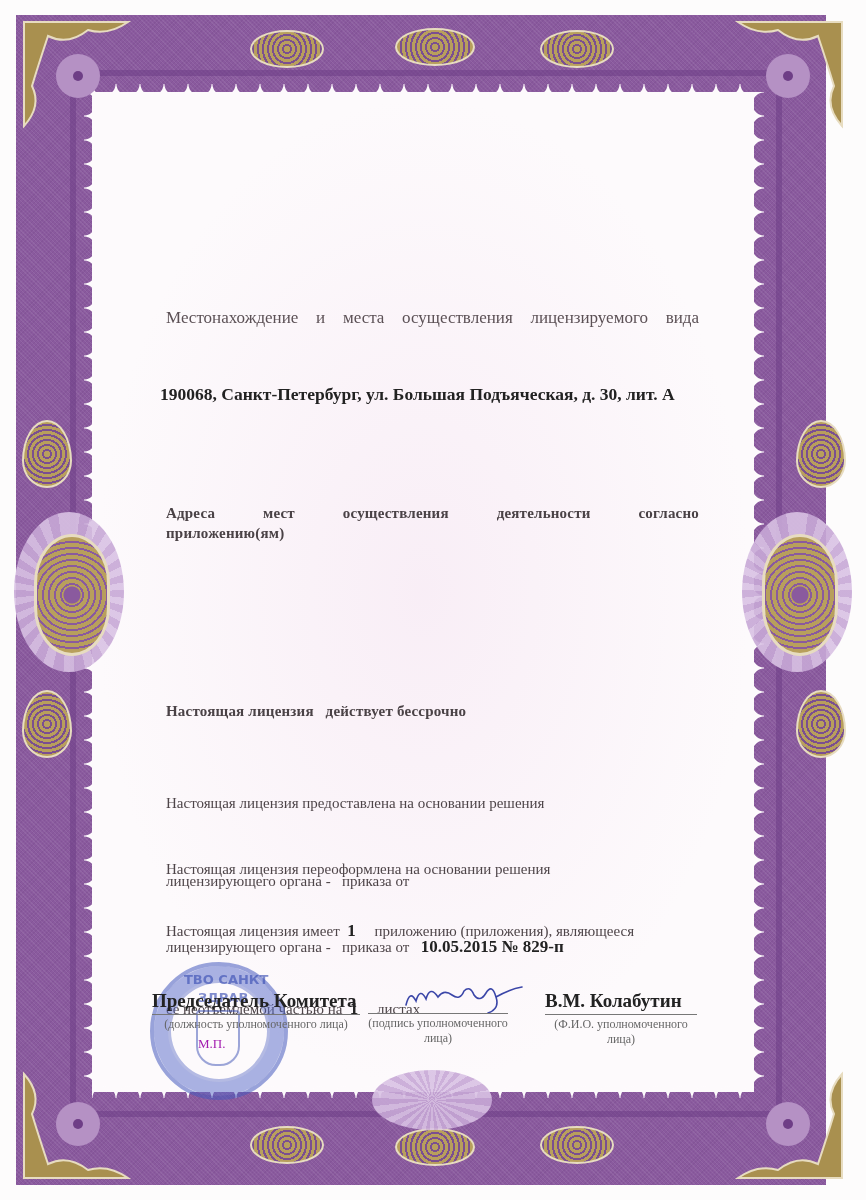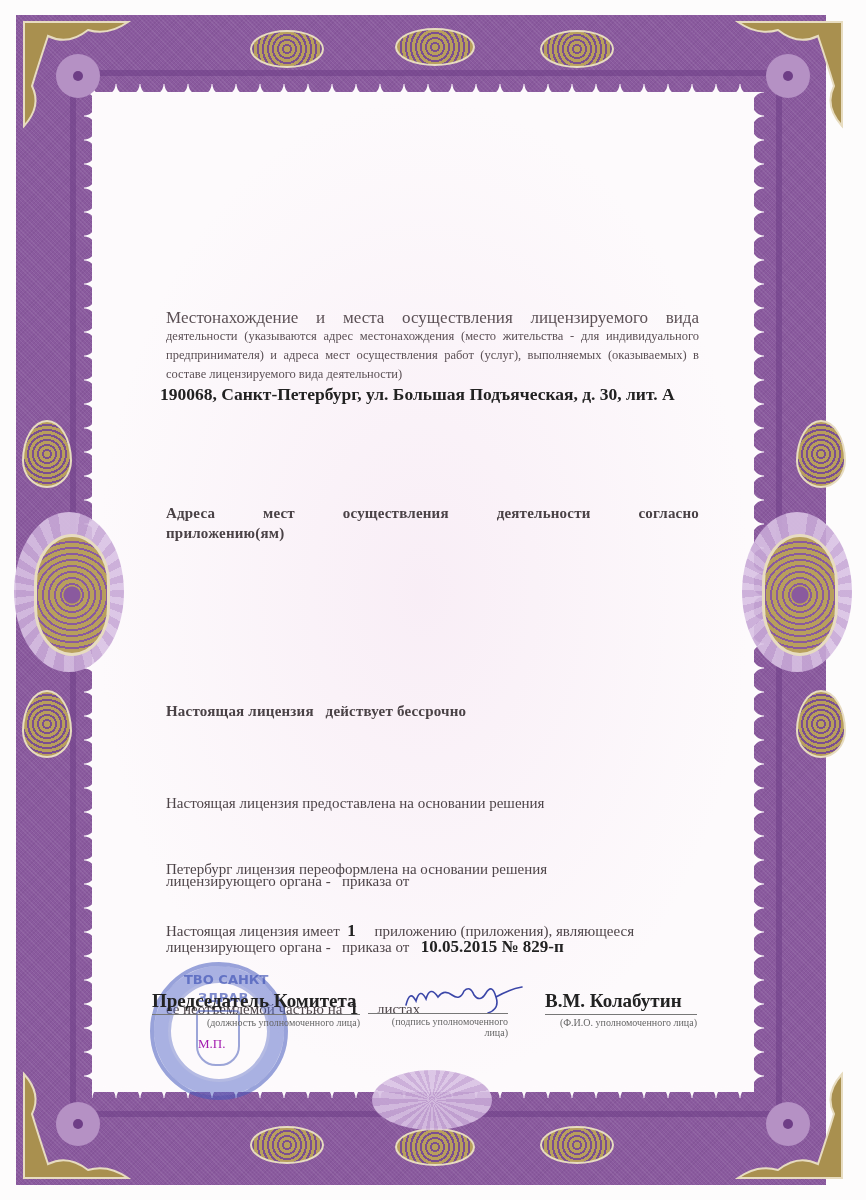--- a/index.html
+++ b/index.html
@@ -47,21 +47,21 @@
     .p { position:absolute; left:166px; width:533px; }
     .small { font-size:12.5px; line-height:19px; text-align:justify; color:#5b5055; }
     .small .first { font-size:17px; }
     .just { text-align:justify; text-align-last:justify; }
     .addr { font-weight:bold; font-size:17.5px; color:#222; left:160px; }
     .bold-gray { font-weight:bold; font-size:15px; color:#4a4246; letter-spacing:.2px; }
     .reg { font-size:15px; line-height:26px; color:#4e4549; }
     .b { font-weight:bold; color:#222; font-size:17px; }
     .sig-row { position:absolute; top:990px; height:40px; }
     .sig-main { font-weight:bold; font-size:19px; color:#222; white-space:nowrap; }
-    .sig-line { border-top:1px solid #777; font-size:10px; color:#666; text-align:right; padding-top:2px; }
+    .sig-line { border-top:1px solid #777; font-size:12px; color:#666; text-align:center; padding-top:2px; }
     .stamp { position:absolute; left:150px; top:962px; width:130px; height:130px; border-radius:50%;
       border:4px solid rgba(70,90,190,0.55); box-shadow: inset 0 0 0 14px rgba(120,140,220,0.18), inset 0 0 0 17px rgba(70,90,190,0.4); }
     .stamp-text { position:absolute; font-family:"DejaVu Sans",sans-serif; font-weight:bold; font-size:12px; color:rgba(60,80,180,0.65); }
     .mp { position:absolute; left:198px; top:1036px; font-size:13px; color:#a21caf; }
     .signature { position:absolute; left:400px; top:975px; width:125px; height:40px; }
   </style>
 </head>
 <body>
 
 <div class="frame"></div>
@@ -121,39 +121,38 @@
     <div class="medal"></div>
   </div>
 <div class="rosette" style="left:372px;top:1070px;width:120px;height:60px;">
     <div class="petals"></div>
   </div>
 
 <div class="content">
 
   <div class="p small" style="top:308px;">
     <div class="just first">Местонахождение и места осуществления лицензируемого вида</div>
-    <div>деятельности (указываются адрес местонахождения (место жительства - для индивидуального предпринимателя) и адреса мест осуществления работ (услуг), выполняемых (оказываемых) в составе лицензируемого вида деятельности)</div>
   </div>
 
   <div class="p addr" style="top:384px;width:540px;">190068, Санкт-Петербург, ул. Большая Подъяческая, д. 30, лит. А</div>
 
   <div class="p bold-gray" style="top:503px;line-height:20px;">
     <div class="just">Адреса мест осуществления деятельности согласно</div>
     <div>приложению(ям)</div>
   </div>
 
   <div class="p bold-gray" style="top:703px;white-space:pre;">Настоящая лицензия   действует бессрочно</div>
 
   <div class="p reg" style="top:738px;white-space:pre;">
     <div>Настоящая лицензия предоставлена на основании решения</div>
     <div>лицензирующего органа -   приказа от</div>
   </div>
 
   <div class="p reg" style="top:804px;white-space:pre;">
-    <div>Петербург лицензия переоформлена на основании решения</div>
+    <div>Настоящая лицензия переоформлена на основании решения</div>
     <div><span>лицензирующего органа -   приказа от</span>&nbsp;&nbsp;&nbsp;<span class="b">10.05.2015 № 829-п</span></div>
   </div>
 
   <div class="p reg" style="top:866px;white-space:pre;">
     <div><span>Настоящая лицензия имеет</span>&nbsp;&nbsp;<span class="b">1</span>&nbsp;&nbsp;&nbsp;&nbsp;&nbsp;<span>приложению (приложения), являющееся</span></div>
     <div><span>ее неотъемлемой частью на</span>&nbsp;&nbsp;<span class="b">1</span>&nbsp;&nbsp;&nbsp;&nbsp;&nbsp;<span>листах</span></div>
   </div>
 
   <div class="stamp">
 

